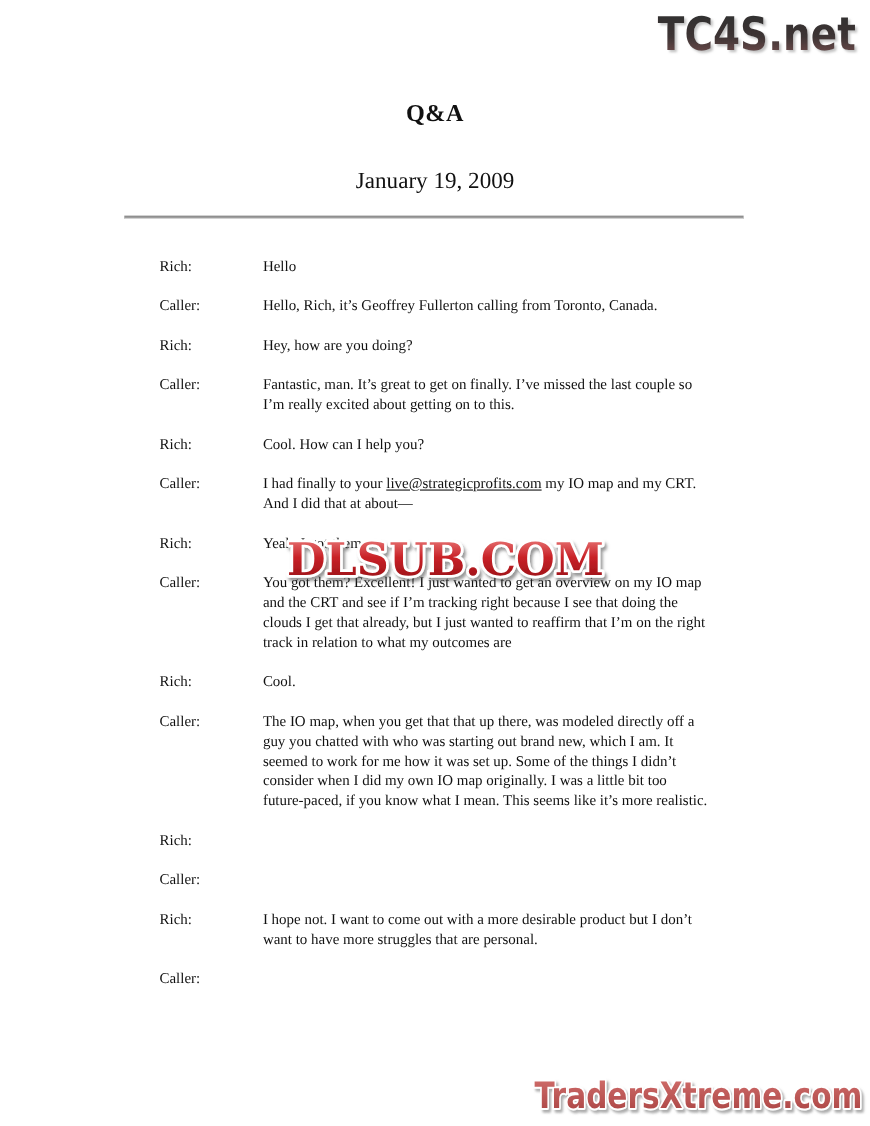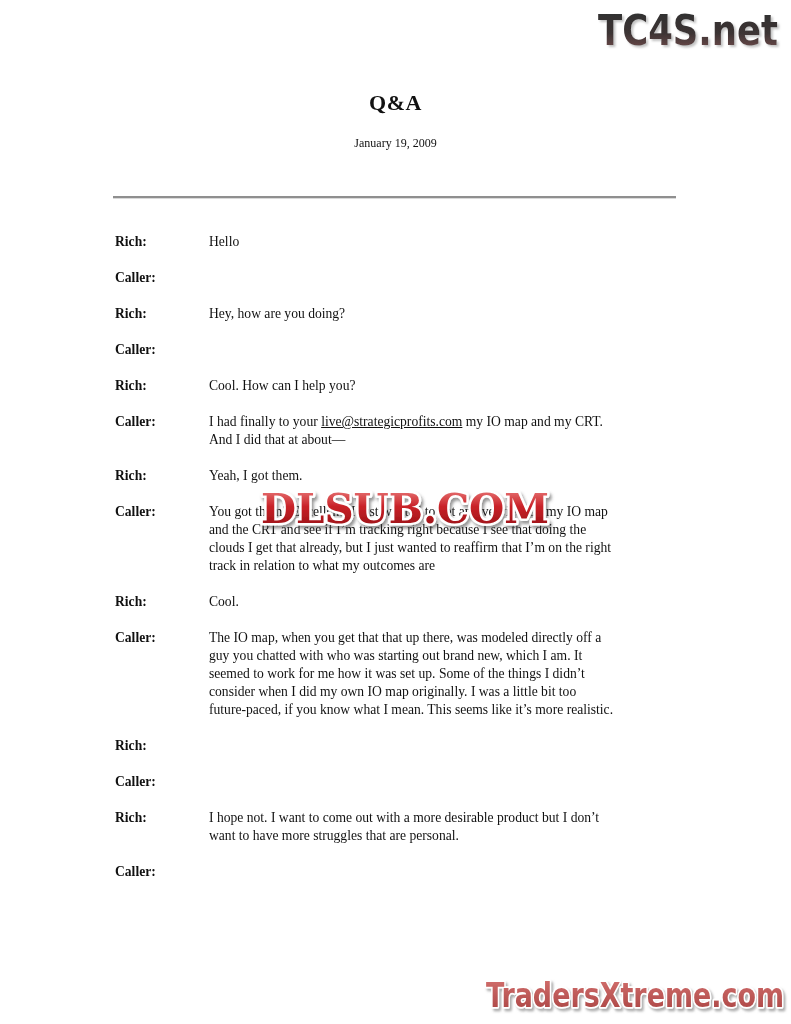--- a/index.html
+++ b/index.html
@@ -14,34 +14,34 @@
 
   
   .tc4s{position:absolute;left:588px;top:4px;width:200px;height:52px;}
 
   
   .title{
     position:absolute;left:0;top:90px;width:791px;
     text-align:center;font-size:22px;font-weight:bold;letter-spacing:.5px;
   }
   .date{
-    position:absolute;left:0;top:136px;width:791px;
-    text-align:center;font-size:12px;
+    position:absolute;left:0;top:152px;width:791px;
+    text-align:center;font-size:21px;
   }
 
   
   .divider{
     position:absolute;left:113px;top:196px;width:563px;height:2px;
     background:#8f8f8f;border-bottom:1px solid #d9d9d9;
   }
 
   
   .dialog{position:absolute;left:115px;top:233px;width:620px;font-size:13.6px;line-height:18px;}
   .row{display:flex;margin-bottom:18px;}
-  .speaker{width:94px;flex-shrink:0;font-weight:bold;}
+  .speaker{width:94px;flex-shrink:0;font-weight:normal;margin-left:30px;}
   .text{white-space:pre;}
   .link{text-decoration:underline;cursor:pointer;}
 
   
   .watermark{position:absolute;left:245px;top:481px;width:320px;height:56px;pointer-events:none;}
 
   
   .footer-logo{position:absolute;left:468px;top:970px;width:320px;height:50px;}
 </style>
 </head>
@@ -68,27 +68,30 @@
 
   <div class="divider"></div>
 
   <div class="dialog">
       <div class="row">
         <div class="speaker">Rich:</div>
         <div class="text">Hello</div>
       </div>
       <div class="row">
         <div class="speaker">Caller:</div>
+        <div class="text">Hello, Rich, it’s Geoffrey Fullerton calling from Toronto, Canada.</div>
       </div>
       <div class="row">
         <div class="speaker">Rich:</div>
         <div class="text">Hey, how are you doing?</div>
       </div>
       <div class="row">
         <div class="speaker">Caller:</div>
+        <div class="text">Fantastic, man. It’s great to get on finally. I’ve missed the last couple so
+I’m really excited about getting on to this.</div>
       </div>
       <div class="row">
         <div class="speaker">Rich:</div>
         <div class="text">Cool. How can I help you?</div>
       </div>
       <div class="row">
         <div class="speaker">Caller:</div>
         <div class="text"><span>I had finally to your </span><span class="link">live@strategicprofits.com</span><span> my IO map and my CRT.
 And I did that at about—</span></div>
       </div>

